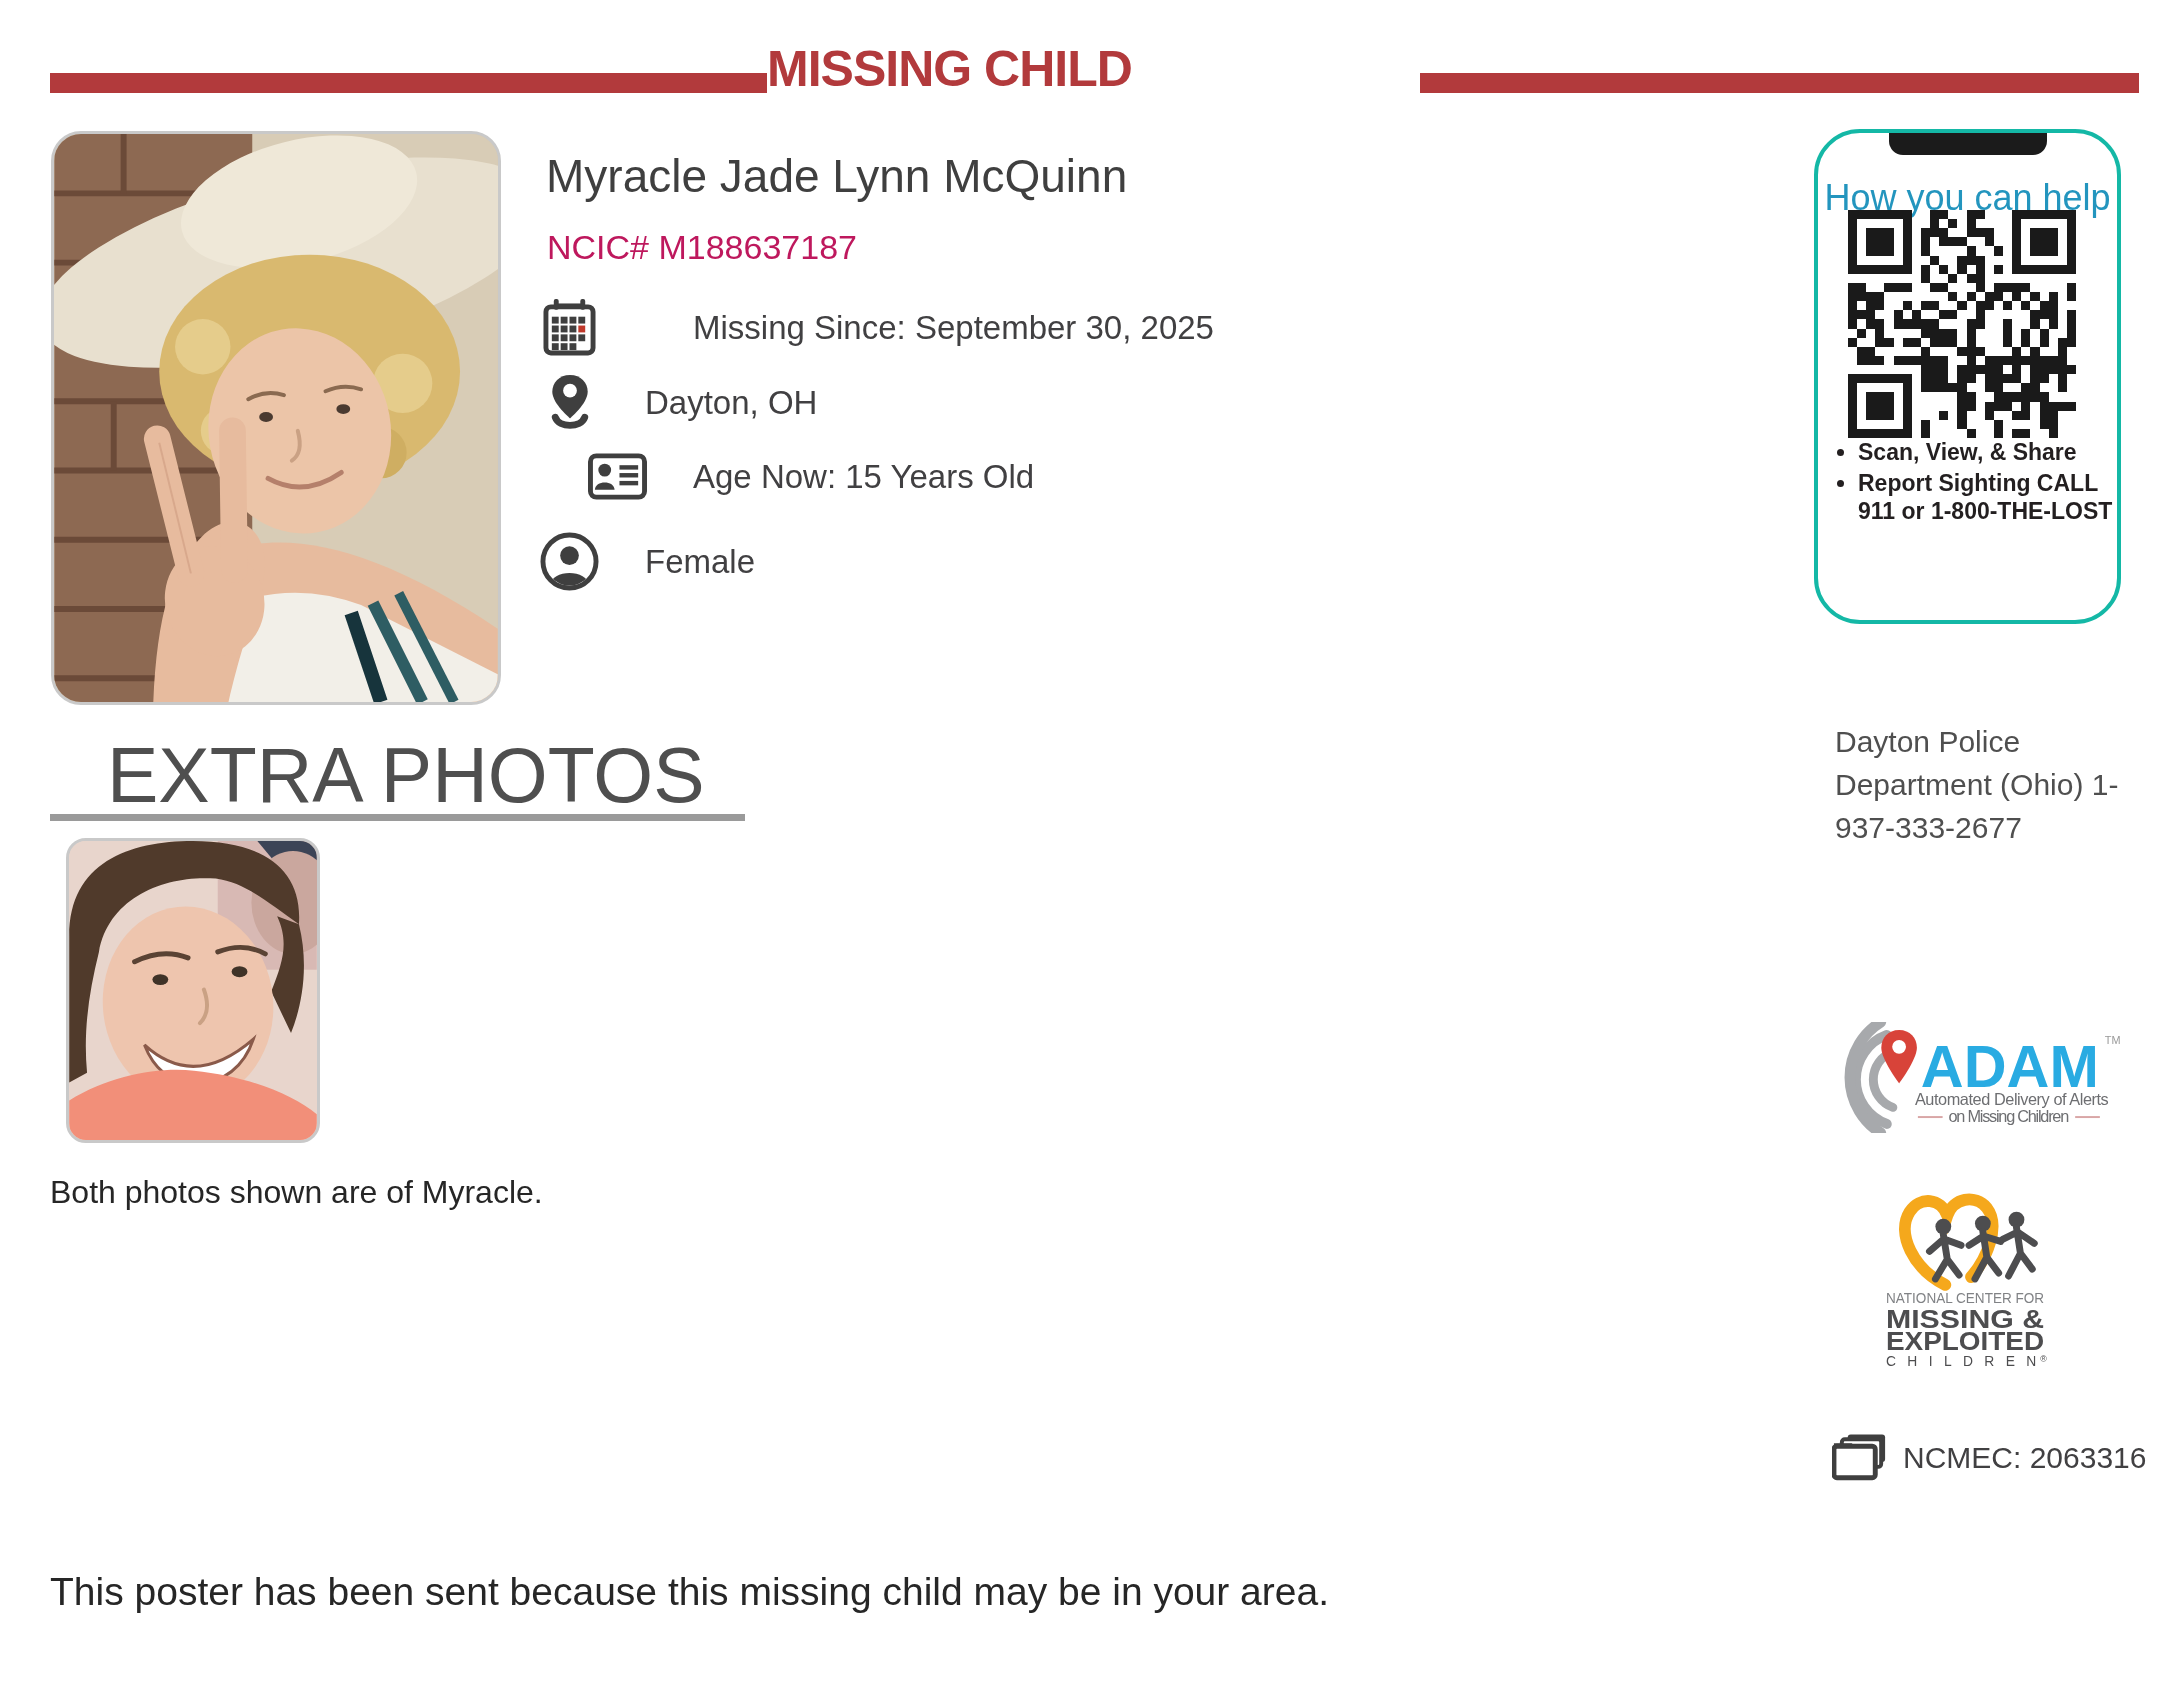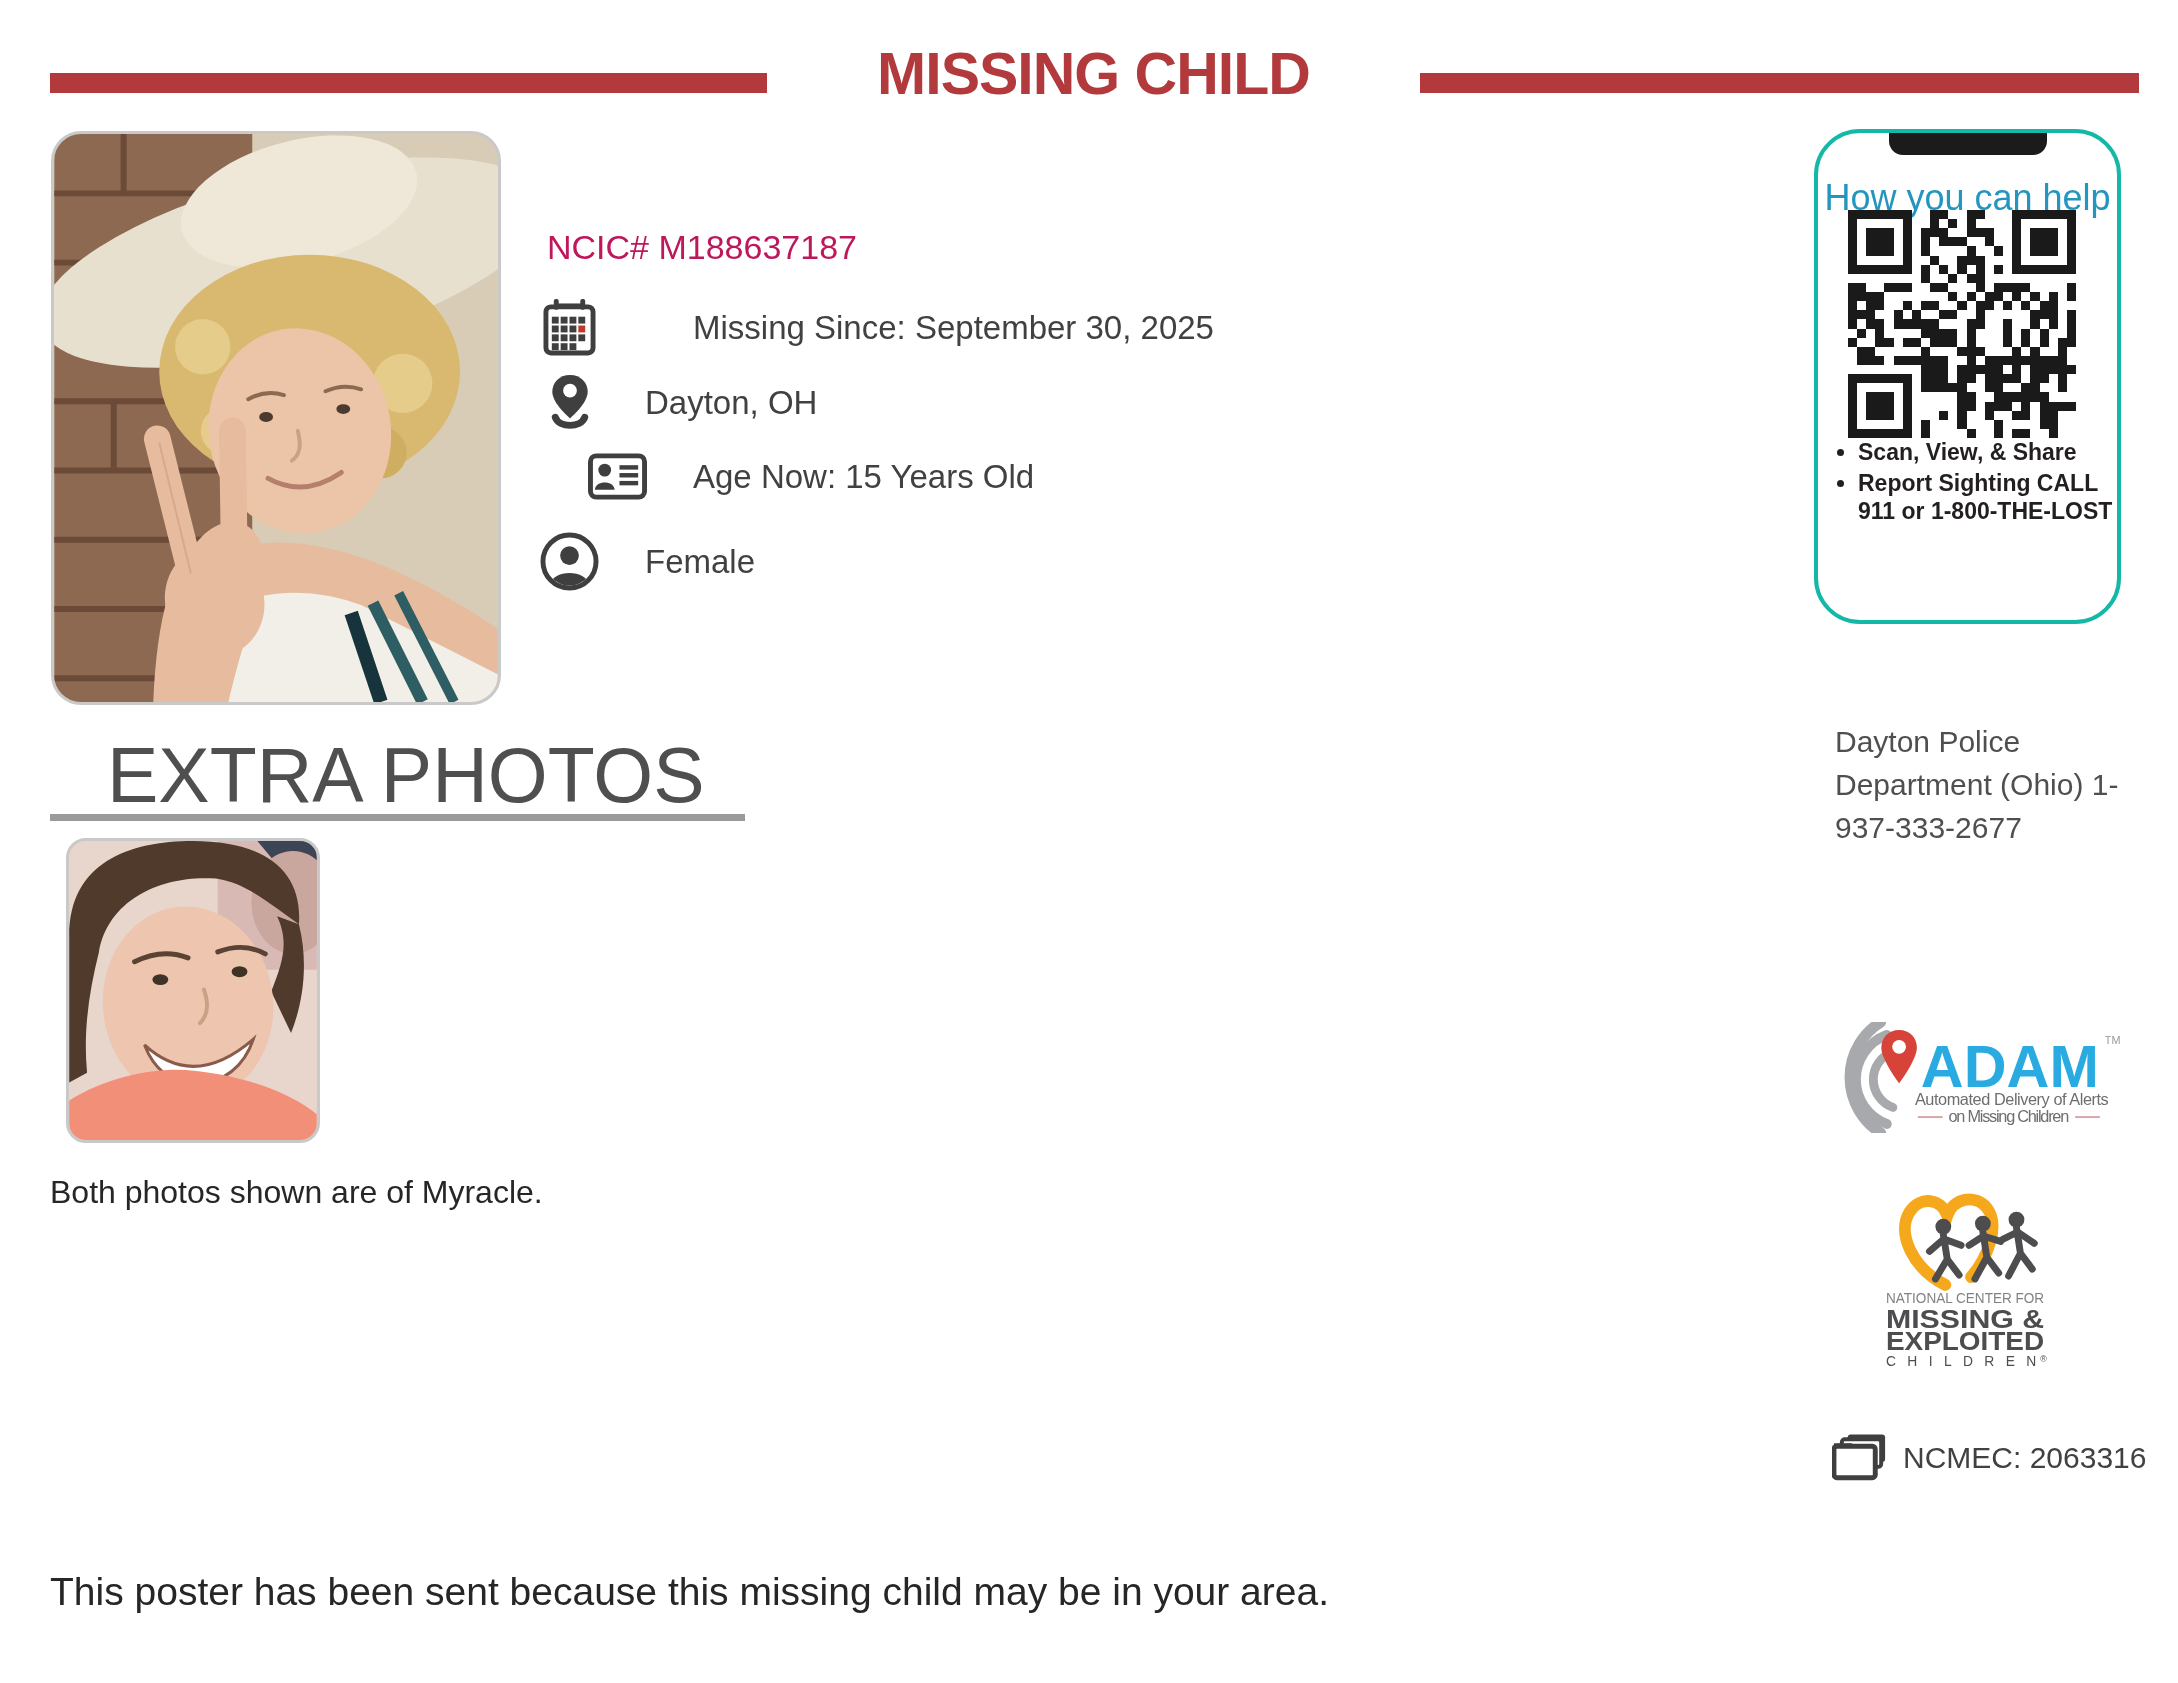--- a/index.html
+++ b/index.html
@@ -1,20 +1,20 @@
 <!DOCTYPE html>
 <html><head>
 <meta charset="utf-8">
 <style>
   html,body{margin:0;padding:0;background:#ffffff;}
   #poster{position:relative;width:2178px;height:1683px;background:#ffffff;overflow:hidden;
           font-family:"Liberation Sans", sans-serif;color:#414042;}
   .abs{position:absolute;}
   .bar{background:#B23A3C;height:20px;}
-  .title{font-size:59px;font-weight:bold;color:#B23A3C;letter-spacing:-1px;text-align:center;white-space:nowrap;}
+  .title{font-size:50px;font-weight:bold;color:#B23A3C;letter-spacing:-1px;text-align:left;white-space:nowrap;}
   .name{font-size:46px;color:#3f3f3f;white-space:nowrap;}
   .ncic{font-size:34px;color:#be185d;white-space:nowrap;}
   .detail-row{display:flex;align-items:center;height:61px;}
   .detail-icon{width:59px;display:flex;justify-content:center;align-items:center;flex:0 0 59px;}
   .detail-label{font-size:33px;color:#414042;margin-left:46px;white-space:nowrap;}
   .photo-frame{border:3px solid #c9c9c9;overflow:hidden;background:#d6c9b4;}
   .photo-frame svg{display:block;}
   .phone{box-sizing:border-box;width:307px;height:495px;border:4px solid #14b8a6;border-radius:46px;background:#ffffff;}
   .notch{position:absolute;top:0;left:50%;transform:translateX(-50%);width:158px;height:22px;background:#1b1b1b;border-radius:0 0 14px 14px;}
   .help-heading{position:absolute;top:44px;left:0;right:0;text-align:center;font-size:36px;color:#2395BE;white-space:nowrap;}
@@ -81,20 +81,21 @@
       <path d="M348 464 L404 574" stroke="#2e5d63" stroke-width="10"></path>
       <path d="M300 484 L330 574" stroke="#17343c" stroke-width="14"></path>
       <path d="M100 574 C104 486 118 436 152 404 C178 382 206 392 212 424 C218 454 196 486 176 574 Z" fill="#e7bb9e"></path>
       <ellipse cx="162" cy="472" rx="50" ry="56" fill="#e7bb9e" transform="rotate(-14 162 472)"></ellipse>
       <line x1="138" y1="444" x2="104" y2="308" stroke="#e7bb9e" stroke-width="27" stroke-linecap="round"></line>
       <line x1="182" y1="440" x2="180" y2="300" stroke="#e7bb9e" stroke-width="27" stroke-linecap="round"></line>
       <line x1="138" y1="444" x2="106" y2="312" stroke="#d8a88c" stroke-width="2"></line>
     </svg>
   </div>
 
+  <div class="abs name" style="left:546px;top:149px;">Myracle Jade Lynn McQuinn</div>
   <div class="abs ncic" style="left:547px;top:228px;">NCIC# M188637187</div>
 
   <div class="abs detail-row" style="left:540px;top:297px;gap:48px;">
     <span class="detail-icon">
       <svg width="53" height="59" viewBox="0 0 54 60">
         <rect x="3" y="9" width="48" height="47" rx="5" fill="none" stroke="#3f3f3f" stroke-width="5"></rect>
         <line x1="14" y1="7" x2="40" y2="7" stroke="#3f3f3f" stroke-width="3"></line>
         <rect x="11" y="1" width="5" height="11" rx="2" fill="#3f3f3f"></rect>
         <rect x="38" y="1" width="5" height="11" rx="2" fill="#3f3f3f"></rect>
         <g fill="#3f3f3f">

